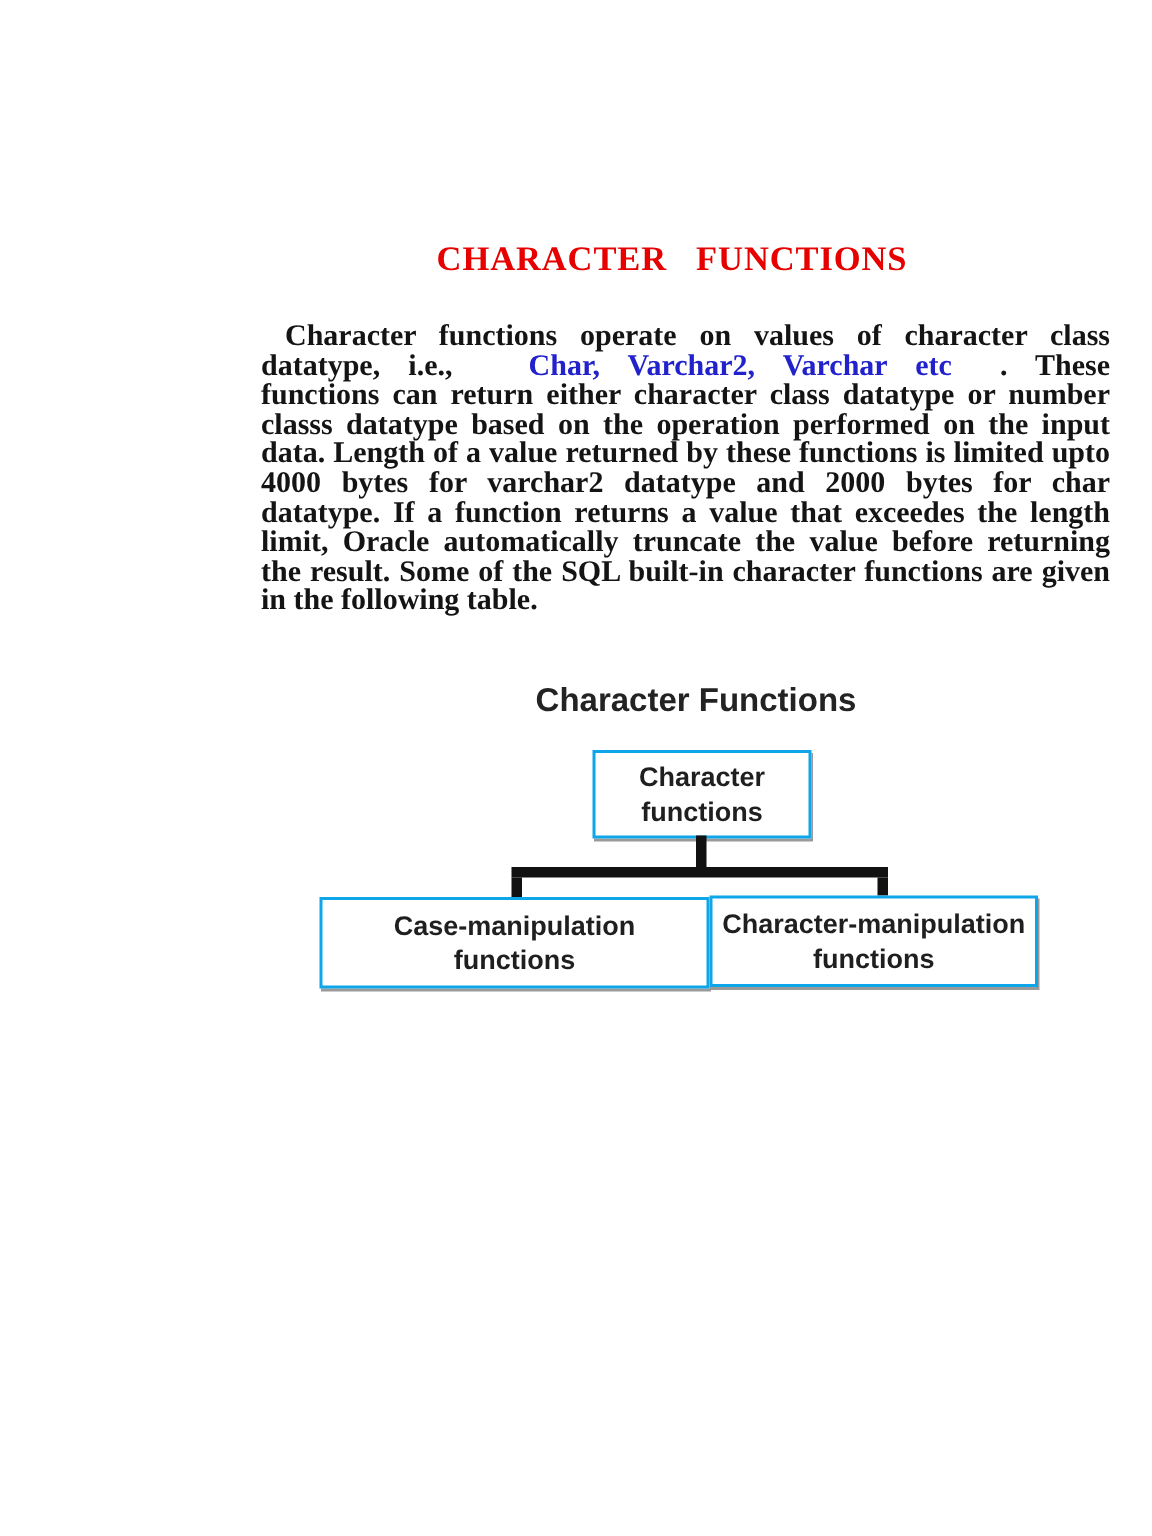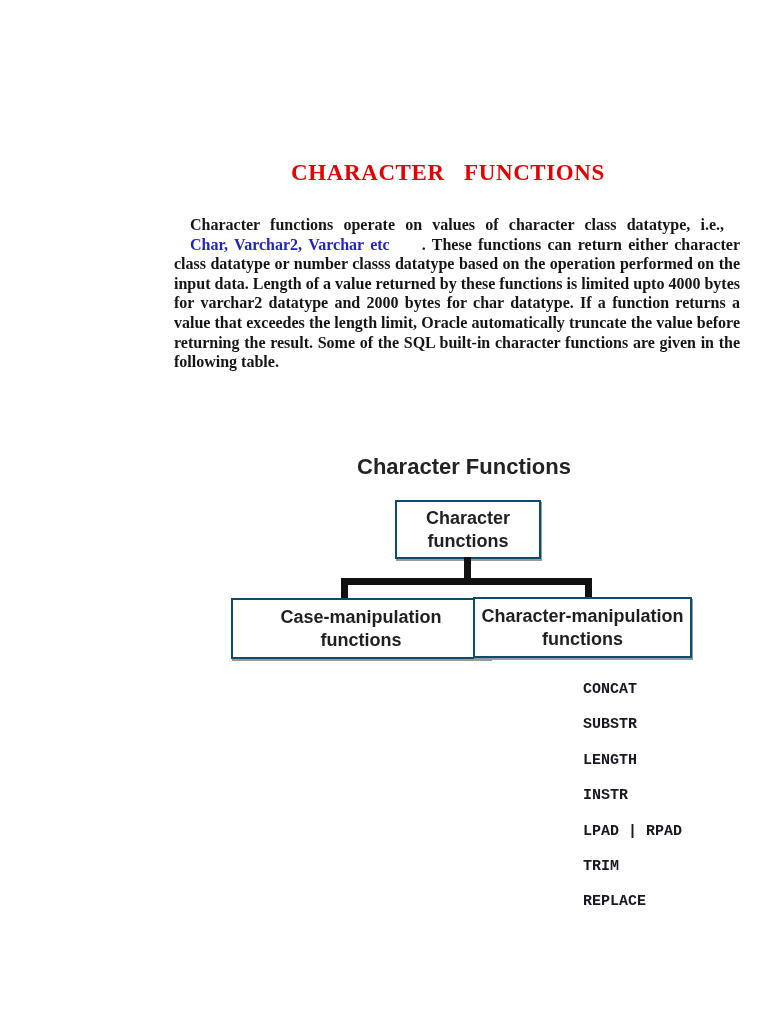--- a/index.html
+++ b/index.html
@@ -23,54 +23,54 @@
     font-size: 23px;
     letter-spacing: 0.6px;
     word-spacing: 13px;
     color: #e60000;
   }
   
   .para {
     position: absolute; top: 151px; left: 110px; width: 566px;
     font-family: "Liberation Serif", "DejaVu Serif", serif;
     font-weight: bold;
-    font-size: 16px;
+    font-size: 20px;
     line-height: 19.6px;
     text-align: justify;
     color: #141414;
   }
   .para .link {
     color: #2222cc;
   }
   
   .diagram { position: absolute; inset: 0; }
   .diagram-title {
     position: absolute; top: 374px; left: 0; width: 768px;
     text-align: center;
     font-family: "Liberation Sans", "DejaVu Sans", sans-serif;
     font-weight: bold;
     font-size: 22px;
     color: #232323;
   }
   .node-box {
     position: absolute;
     background: #ffffff;
-    border: 2px solid #0c4a6e;
+    border: 2px solid #0ea5e9;
     box-shadow: 1px 2px 0 #9a9a9a;
     display: flex; align-items: center; justify-content: center;
     text-align: center;
     font-family: "Liberation Sans", "DejaVu Sans", sans-serif;
     font-weight: bold;
     font-size: 18px;
     line-height: 23px;
     color: #1f1f1f;
     white-space: pre-line;
   }
   .box-root  { left: 315px; top: 420px; width: 146px; height: 59px; }
-  .box-left  { left: 151px; top: 518px; width: 260px; height: 61px; }
+  .box-left  { left: 133px; top: 518px; width: 260px; height: 61px; }
   .box-right { left: 393px; top: 517px; width: 219px; height: 61px; }
   .conn { position: absolute; background: #111111; }
   .conn-stem  { left: 384px; top: 477px; width: 7px; height: 26px; }
   .conn-bar   { left: 261px; top: 498px; width: 251px; height: 7px; }
   .conn-ldrop { left: 261px; top: 505px; width: 7px; height: 13px; }
   .conn-rdrop { left: 505px; top: 505px; width: 7px; height: 13px; }
   .tree-list {
     position: absolute;
     font-family: "Liberation Mono", "DejaVu Sans Mono", monospace;
     font-weight: bold;
@@ -113,27 +113,18 @@
     <div class="conn conn-bar"></div>
     <div class="conn conn-ldrop"></div>
     <div class="conn conn-rdrop"></div>
 
     <div class="node-box box-left">Case-manipulation
 functions</div>
     <div class="node-box box-right">Character-manipulation
 functions</div>
 
 
-    <div class="tree-list list-right">
-      <div class="mono-item">CONCAT</div>
-      <div class="mono-item">SUBSTR</div>
-      <div class="mono-item">LENGTH</div>
-      <div class="mono-item">INSTR</div>
-      <div class="mono-item">LPAD | RPAD</div>
-      <div class="mono-item">TRIM</div>
-      <div class="mono-item">REPLACE</div>
-    </div>
 
   </div>
 
   <div class="page-number">1</div>
 
 </div>
 
 </body></html>

